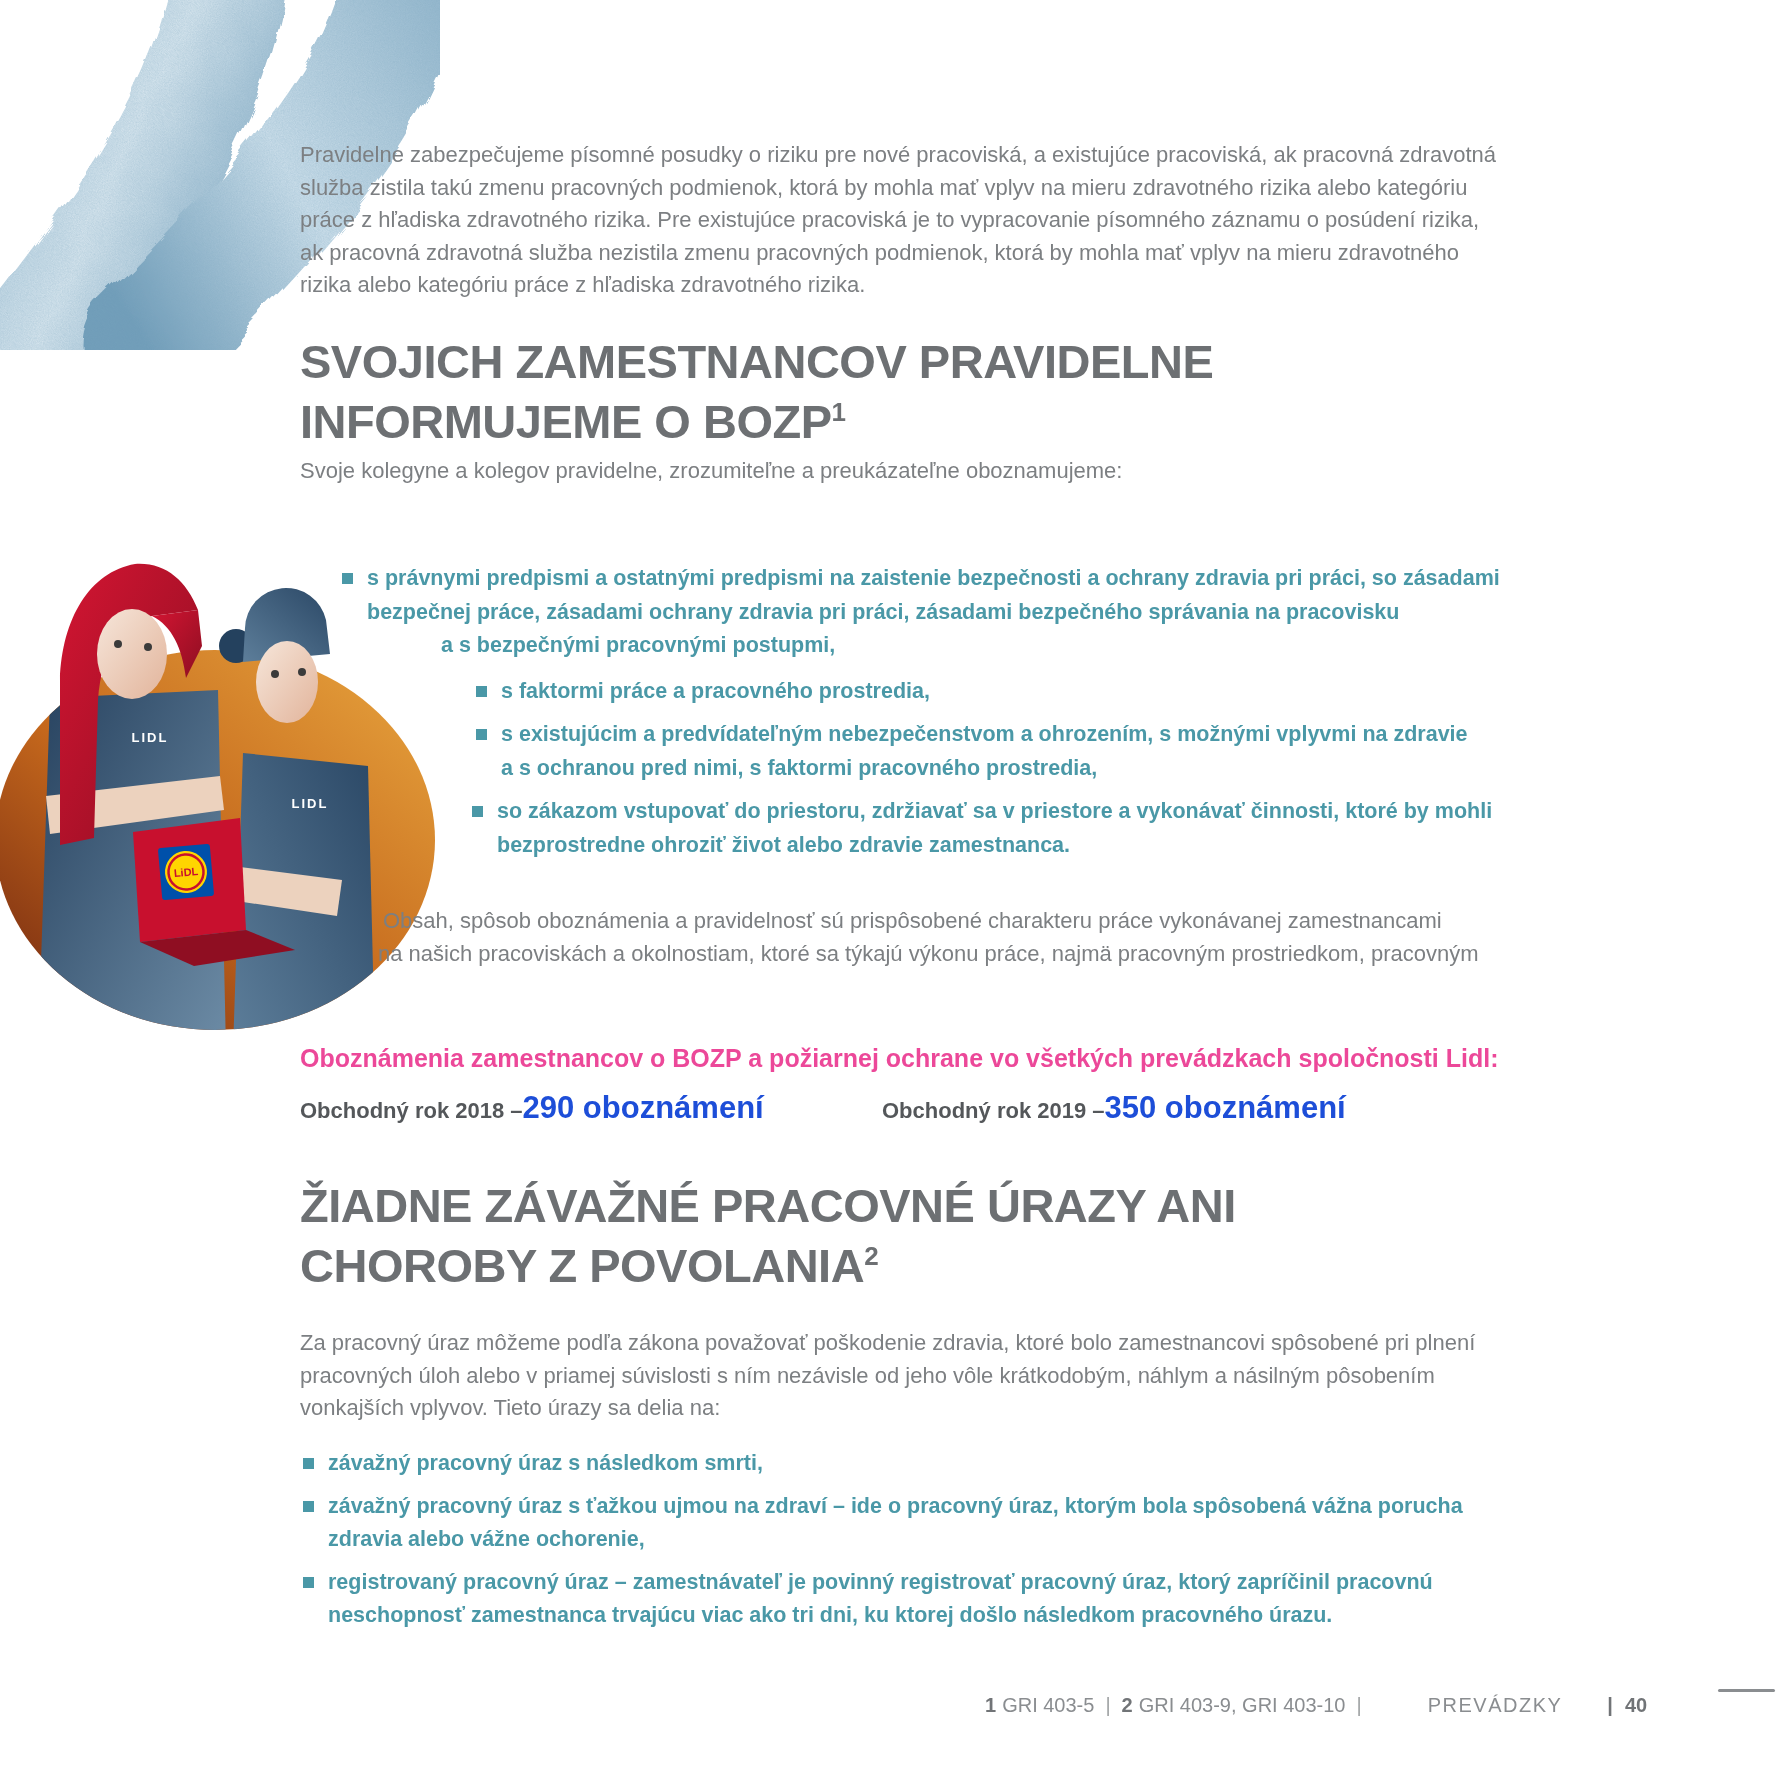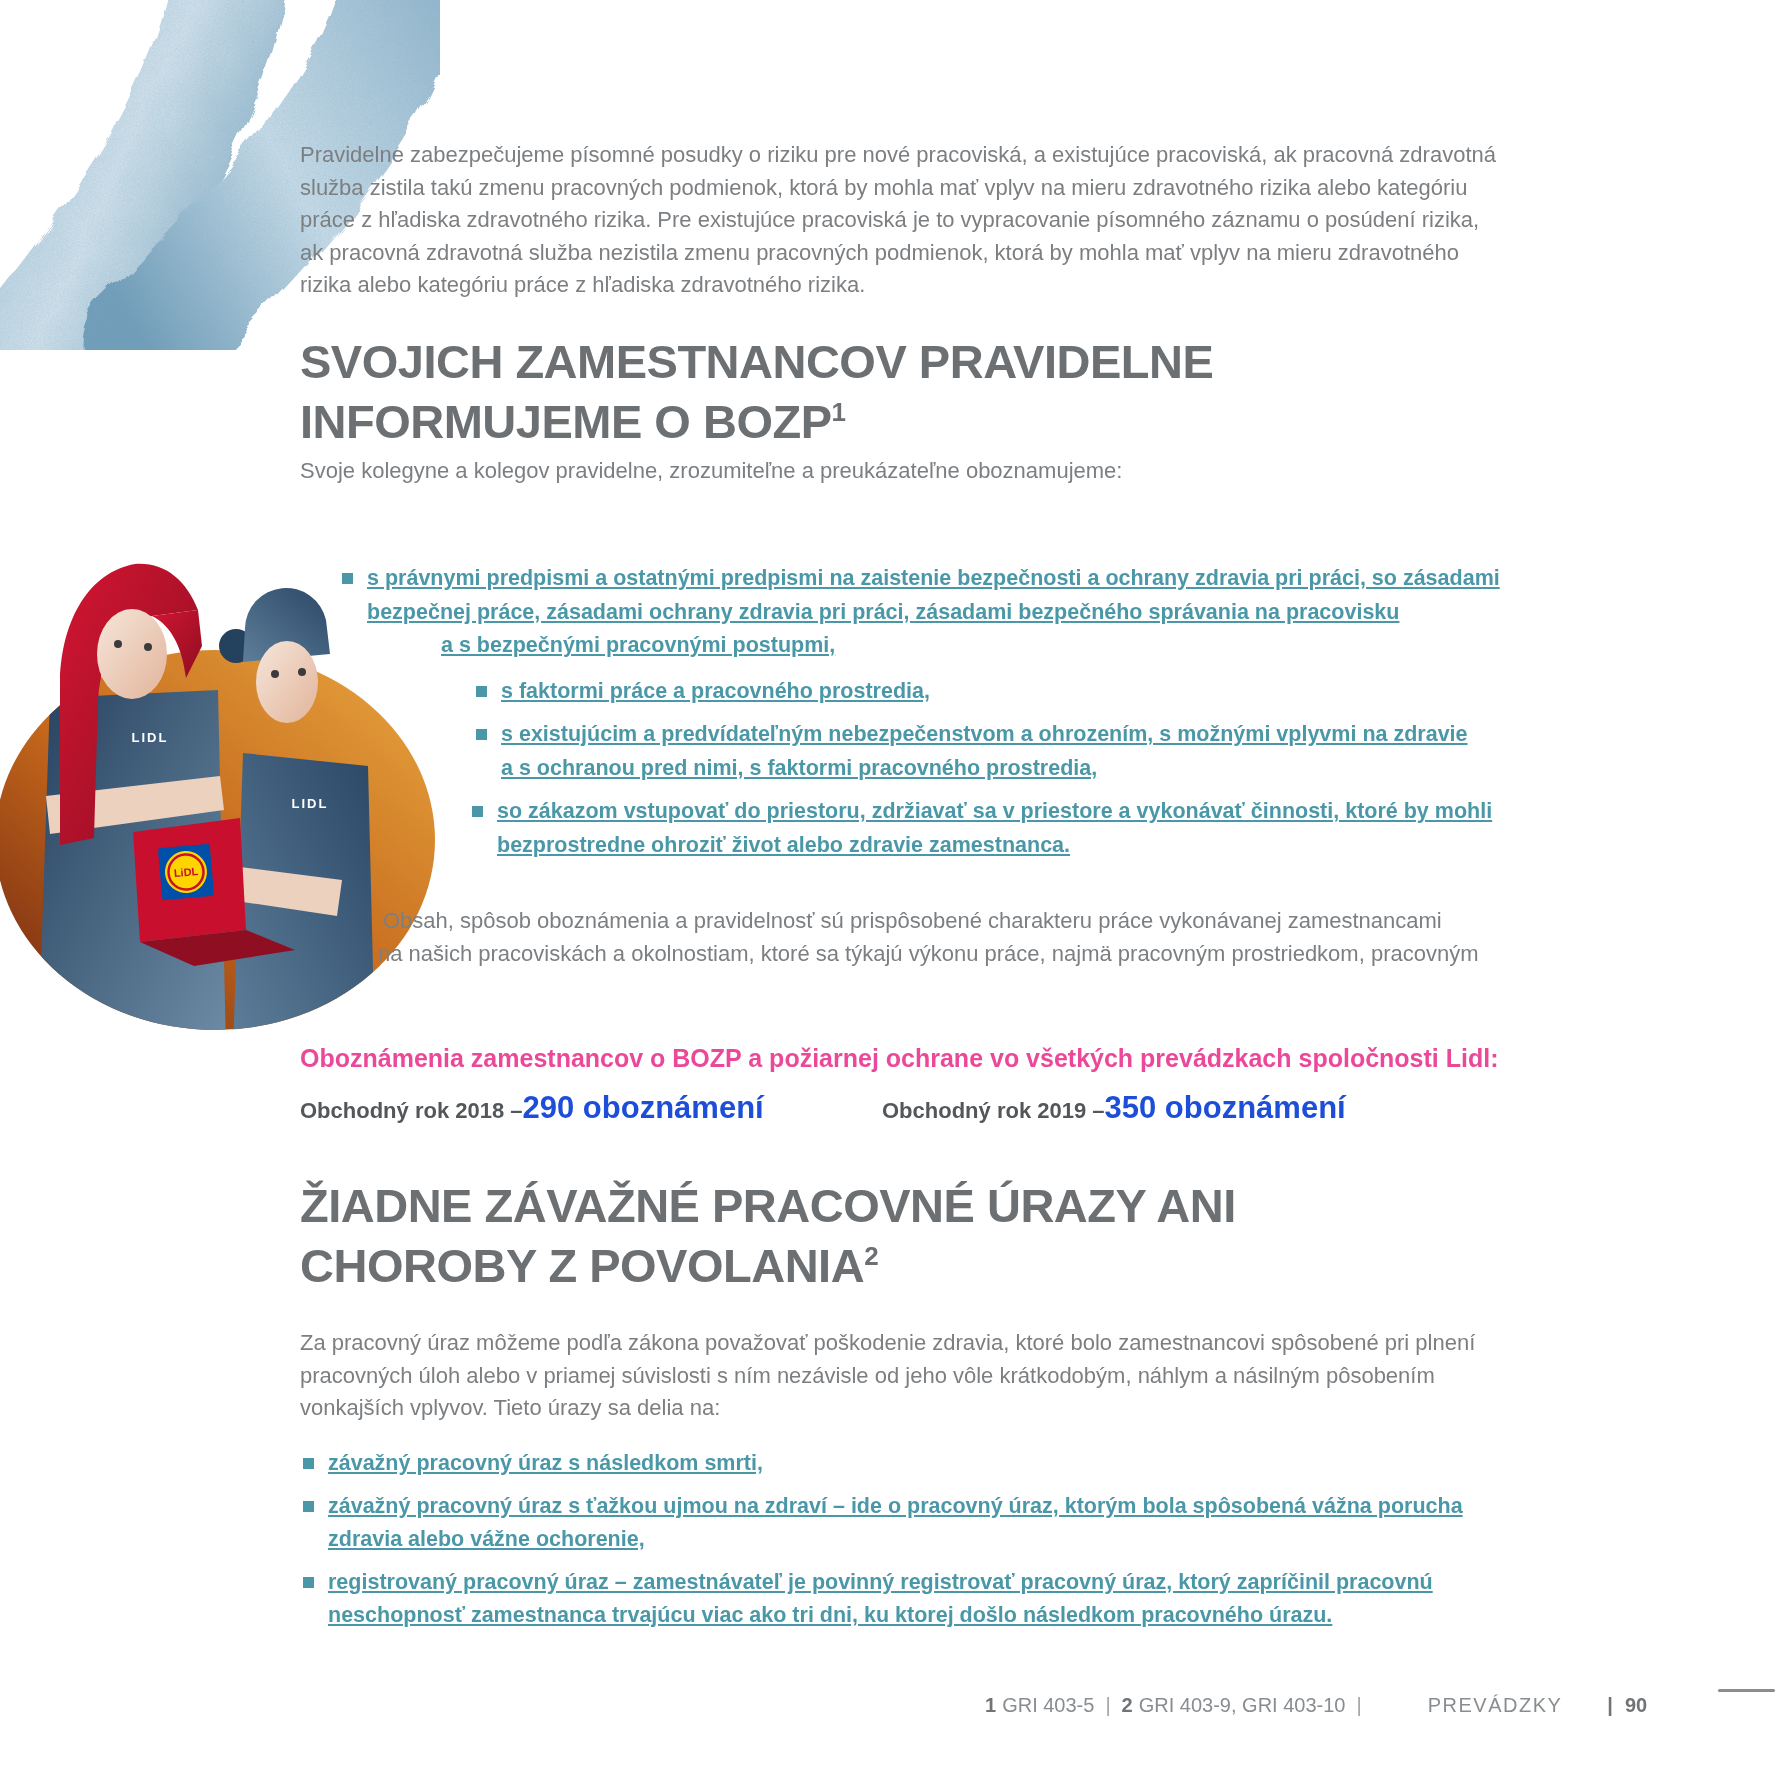--- a/index.html
+++ b/index.html
@@ -9,21 +9,21 @@
   }
   .abs{position:absolute;}
   .tline{white-space:nowrap;}
   
   .bodytxt{color:#7C7F82;font-size:22px;line-height:32.6px;}
   
   .h1{color:#6D7073;font-size:47px;font-weight:700;line-height:60px;letter-spacing:-0.5px;white-space:nowrap;}
   .h-sup{font-size:26px;position:relative;top:-17px;font-weight:700;}
   
   .teal{color:#4A98A7;font-weight:700;font-size:21.5px;line-height:33.5px;}
-  .bullet-row{display:flex;align-items:flex-start;text-decoration:underline;}
+  .bullet-row{display:flex;align-items:flex-start;}
   .marker{width:11px;height:11px;background:#4A98A7;flex:none;margin-top:11px;margin-right:14px;}
   
   .boldline{color:#ec4899;font-weight:700;font-size:25px;white-space:nowrap;}
   .stat-group{display:flex;align-items:baseline;white-space:nowrap;}
   .stat-label{color:#54575A;font-weight:700;font-size:22px;}
   .stat-value{color:#1d4ed8;font-weight:700;font-size:31px;margin-left:0;}
   
   .footer{display:flex;align-items:baseline;color:#8A8D90;font-size:20px;white-space:nowrap;}
   .f-bold{font-weight:700;color:#717477;}
   .f-sep{margin:0 11px;color:#9FA2A4;}
@@ -241,17 +241,17 @@
     <span class="f-bold">1</span>
     <span style="margin-left:6px">GRI 403-5</span>
     <span class="f-sep">|</span>
     <span class="f-bold">2</span>
     <span style="margin-left:6px">GRI 403-9, GRI 403-10</span>
     <span class="f-sep">|</span>
     <span class="f-gap1"></span>
     <span class="f-section">PREVÁDZKY</span>
     <span class="f-gap2"></span>
     <span class="f-bar">|</span>
-    <span class="f-bold">90</span>
+    <span class="f-bold">40</span>
   </div>
   <div class="f-rule"></div>
 
 </div>
 
 </body></html>

